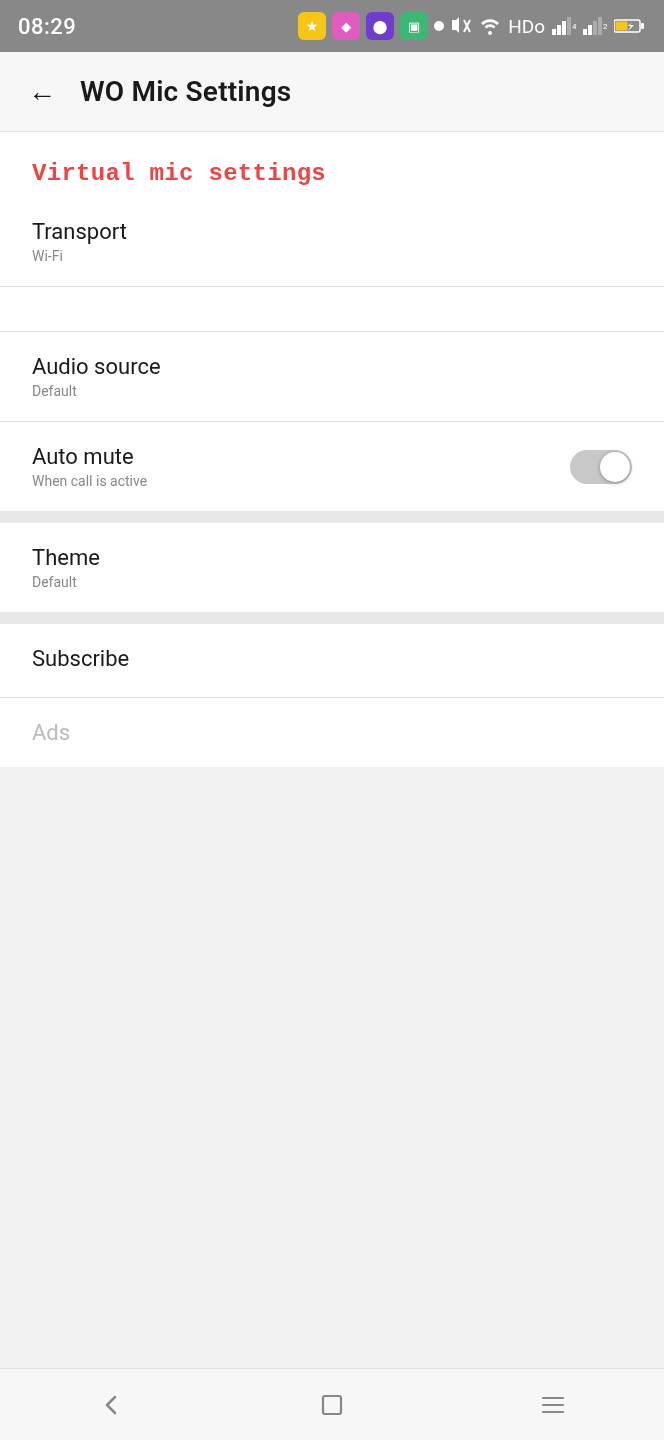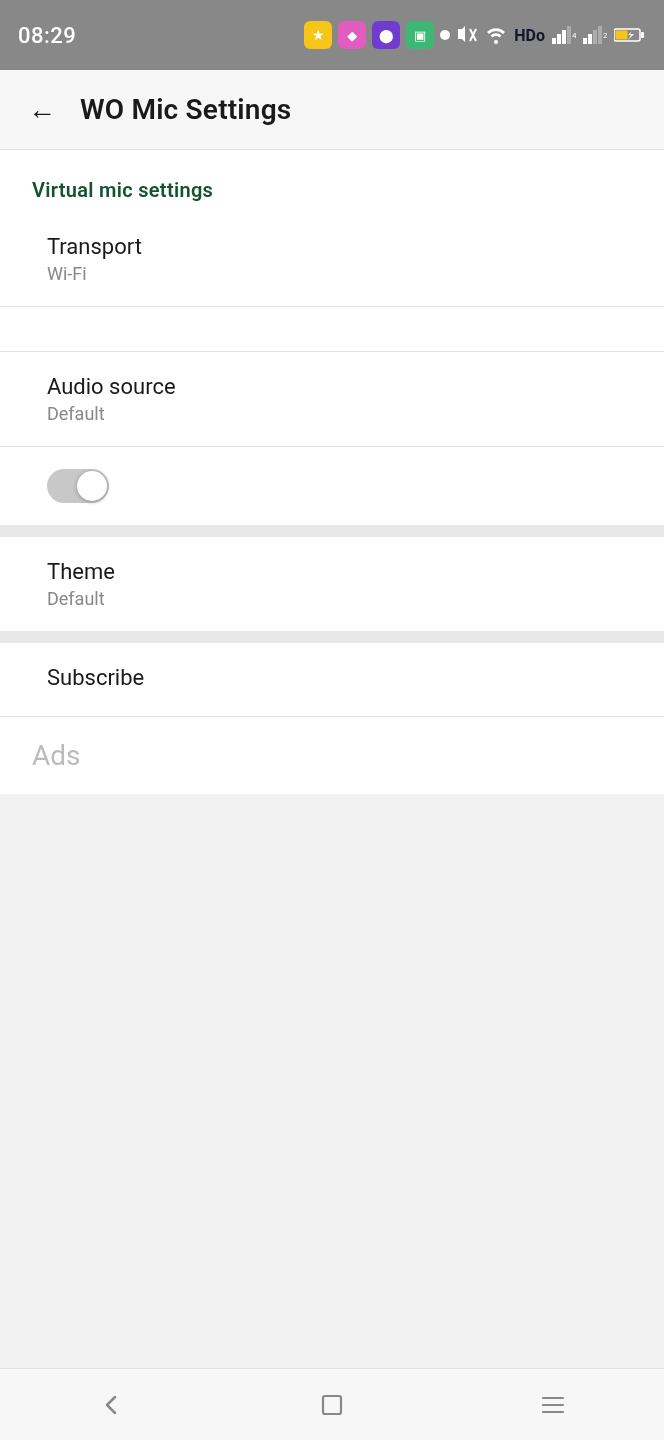--- a/index.html
+++ b/index.html
@@ -9,21 +9,21 @@
       width: 664px;
       min-height: 1440px;
       background: #f2f2f2;
       font-family: 'Roboto', Arial, sans-serif;
       color: #1a1a1a;
     }
 
     
     .status-bar {
       width: 100%;
-      height: 70px;
+      height: 52px;
       background: #888888;
       display: flex;
       align-items: center;
       justify-content: space-between;
       padding: 0 18px;
     }
 
     .status-time {
       color: #fff;
       font-size: 22px;
@@ -55,23 +55,23 @@
       background: #fff;
     }
 
     .status-right {
       display: flex;
       align-items: center;
       gap: 7px;
     }
 
     .status-text-small {
-      color: #0f172a;
-      font-size: 16px;
-      font-weight: 700;
+      color: #ffffff;
+      font-size: 19px;
+      font-weight: 400;
     }
 
     
     .top-bar {
       width: 100%;
       height: 80px;
       background: #f7f7f7;
       display: flex;
       align-items: center;
       padding: 0 20px;
@@ -107,60 +107,61 @@
     }
 
     
     .section {
       background: #fff;
       margin-bottom: 0;
     }
 
     .section-header {
       padding: 28px 32px 10px 32px;
-      font-size: 20px;
+      font-size: 24px;
       font-weight: 600;
-      color: #14532d;
+      color: #ef4444;
       letter-spacing: 0.3px;
+      font-family: Liberation Mono, monospace;
     }
 
     .divider {
       height: 1px;
       background: #e0e0e0;
       margin: 0 0 0 0;
     }
 
     .section-divider {
       height: 12px;
       background: #e8e8e8;
     }
 
     
     .setting-row {
-      padding: 22px 47px;
+      padding: 22px 32px;
       display: flex;
       align-items: center;
       justify-content: space-between;
       background: #fff;
       cursor: pointer;
     }
 
     .setting-row-text {
       flex: 1;
     }
 
     .setting-label {
       font-size: 22px;
       font-weight: 400;
       color: #1a1a1a;
       margin-bottom: 4px;
     }
 
     .setting-value {
-      font-size: 18px;
+      font-size: 14px;
       color: #888;
       font-weight: 400;
     }
 
     
     .toggle-container {
       width: 62px;
       height: 34px;
       border-radius: 17px;
       background: #c8c8c8;
@@ -205,21 +206,21 @@
       cursor: pointer;
     }
 
     
     .ads-row {
       padding: 22px 32px;
       background: #fff;
     }
 
     .ads-label {
-      font-size: 28px;
+      font-size: 22px;
       color: #bbb;
       font-weight: 400;
     }
   </style>
 </head>
 <body>
 
 <div class="status-bar">
   <span class="status-time">08:29</span>
   <div class="status-icons">
@@ -303,20 +304,24 @@
 
     <div class="setting-row">
       <div class="setting-row-text">
         <div class="setting-label">Audio source</div>
         <div class="setting-value">Default</div>
       </div>
     </div>
     <div class="divider"></div>
 
     <div class="setting-row">
+      <div class="setting-row-text">
+        <div class="setting-label">Auto mute</div>
+        <div class="setting-value">When call is active</div>
+      </div>
       <div class="toggle-container">
         <div class="toggle-thumb"></div>
       </div>
     </div>
   </div>
 
   <div class="section-divider"></div>
 
   <div class="section">
 

